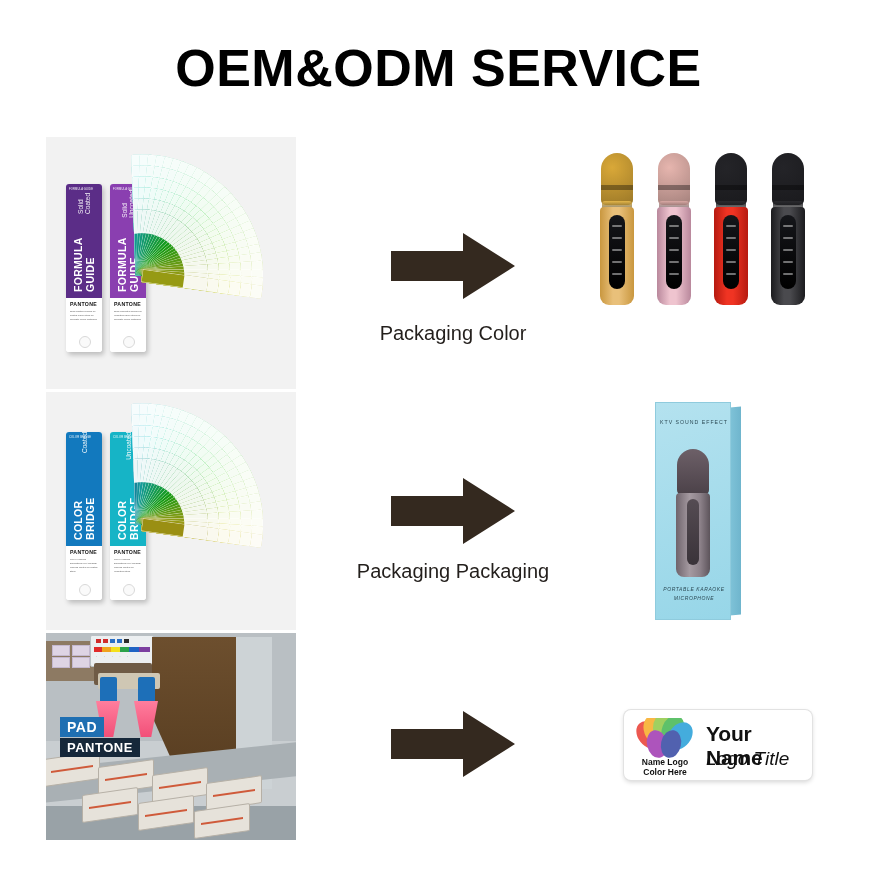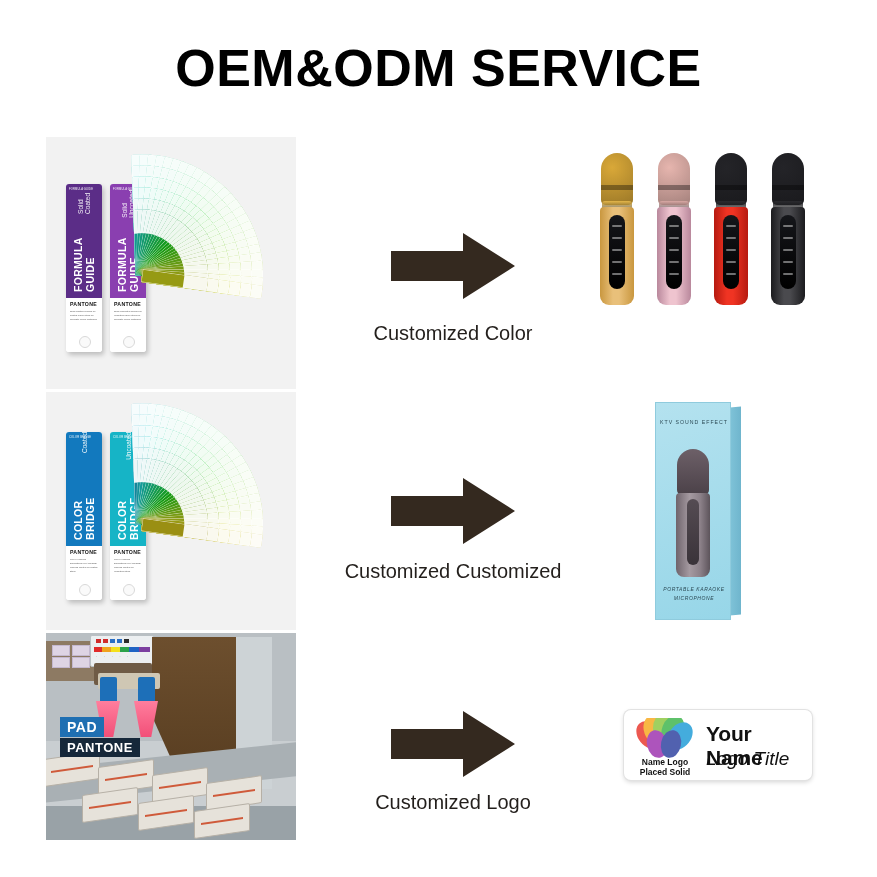--- a/index.html
+++ b/index.html
@@ -446,21 +446,21 @@
           </div>
         </div>
       </div>
     </div>
 
     <div class="arrow-wrap" style="left:391px;top:96px;">
       <svg class="arrow" viewBox="0 0 124 66">
         <polygon points="0,18 72,18 72,0 124,33 72,66 72,48 0,48" fill="#34291f"></polygon>
       </svg>
     </div>
-    <div class="caption" style="left:293px;top:185px;">Customized Color</div>
+    <div class="caption" style="left:293px;top:185px;">Packaging Color</div>
 
     <div class="mics">
       <div class="mic" id="m1" style="left:8px;">
         <div class="mesh" style="background: radial-gradient(circle at 35% 28%, rgb(217, 168, 56) 0%, rgba(0, 0, 0, 0.35) 120%), rgb(217, 168, 56);"></div>
         <div class="ring" style="background: linear-gradient(rgb(227, 182, 75), rgba(0, 0, 0, 0.45));"></div>
         <div class="body" style="background: linear-gradient(90deg, rgb(201, 151, 63) 0%, rgb(233, 192, 122) 38%, rgb(233, 192, 122) 56%, rgb(201, 151, 63) 100%);"></div>
         <div class="ctrl">
             <i style="top:10px"></i>
             <i style="top:22px"></i>
             <i style="top:34px"></i>
@@ -698,21 +698,21 @@
           </div>
         </div>
       </div>
     </div>
 
     <div class="arrow-wrap" style="left:391px;top:86px;">
       <svg class="arrow" viewBox="0 0 124 66">
         <polygon points="0,18 72,18 72,0 124,33 72,66 72,48 0,48" fill="#34291f"></polygon>
       </svg>
     </div>
-    <div class="caption" style="left:293px;top:168px;">Customized Customized</div>
+    <div class="caption" style="left:293px;top:168px;">Packaging Packaging</div>
 
     <div class="box">
       <div class="side"></div>
       <div class="front">
         <div class="txt-top">KTV SOUND EFFECT</div>
         <div class="bmic">
           <div class="bmesh"></div>
           <div class="bbody"></div>
           <div class="bctrl"></div>
         </div>
@@ -779,36 +779,35 @@
         <div class="badge-pad">PAD</div>
         <div class="badge-print">PANTONE</div>
       </div>
     </div>
 
     <div class="arrow-wrap" style="left:391px;top:78px;">
       <svg class="arrow" viewBox="0 0 124 66">
         <polygon points="0,18 72,18 72,0 124,33 72,66 72,48 0,48" fill="#34291f"></polygon>
       </svg>
     </div>
-    <div class="caption" style="left:293px;top:158px;">Customized Logo</div>
   </div>
 
   <div class="badge-card">
     <svg class="logo" viewBox="0 0 60 42">
       <g opacity="0.82">
         <ellipse cx="14" cy="17" rx="11" ry="15" fill="#e8342a" transform="rotate(-38 14 17)"></ellipse>
         <ellipse cx="20" cy="12" rx="11" ry="15" fill="#f7a81b" transform="rotate(-20 20 12)"></ellipse>
         <ellipse cx="29" cy="10" rx="11" ry="15" fill="#8cc63e" transform="rotate(0 29 10)"></ellipse>
         <ellipse cx="38" cy="12" rx="11" ry="15" fill="#3bb44a" transform="rotate(20 38 12)"></ellipse>
         <ellipse cx="45" cy="18" rx="11" ry="15" fill="#1c9ad6" transform="rotate(38 45 18)"></ellipse>
         <ellipse cx="22" cy="26" rx="10" ry="14" fill="#9b2fae" transform="rotate(-12 22 26)"></ellipse>
         <ellipse cx="36" cy="26" rx="10" ry="14" fill="#2b3f9e" transform="rotate(12 36 26)"></ellipse>
       </g>
     </svg>
     <div class="logo-cap">
       <div>Name Logo</div>
-      <div>Placed Solid</div>
+      <div>Color Here</div>
     </div>
     <div class="nm">Your Name</div>
     <div class="tt">Logo Title</div>
   </div>
 
 </div>
 
 </body></html>

